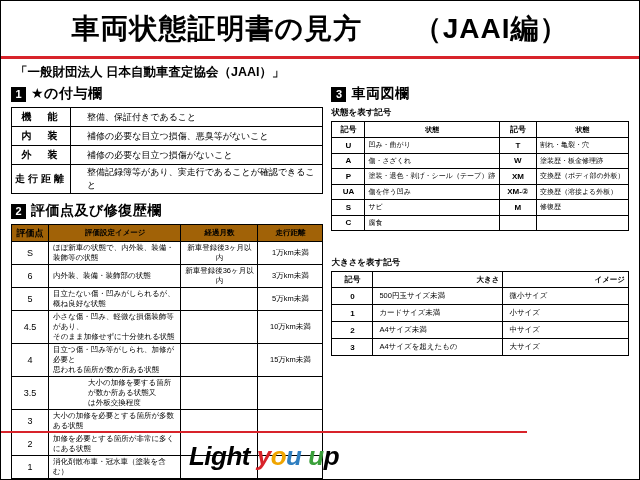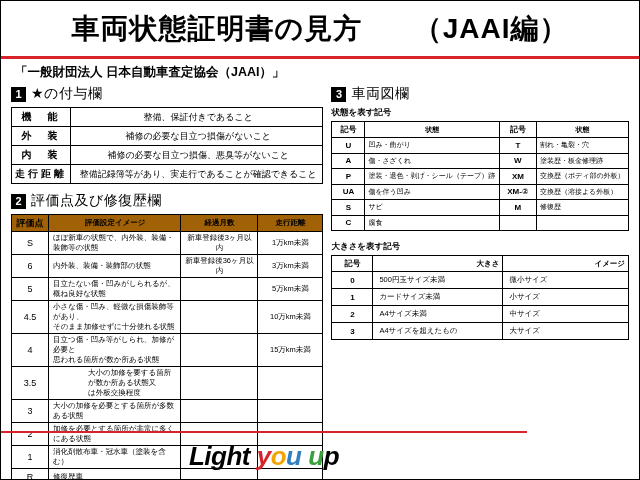--- a/index.html
+++ b/index.html
@@ -33,30 +33,30 @@
   .col-left{width:315px;}
   .col-right{width:300px;margin-left:8px;}
 
   
   .sec-head{display:flex;align-items:center;margin:2px 0 4px 0;}
   .sec-num{
     width:15px;height:15px;background:#000;color:#fff;
     font-size:11px;font-weight:bold;display:flex;align-items:center;justify-content:center;
     margin-right:5px;
   }
-  .sec-title{font-size:14px;font-weight:normal;letter-spacing:0.5px;}
+  .sec-title{font-size:14px;font-weight:bold;letter-spacing:0.5px;}
 
   
   table{border-collapse:collapse;width:100%;}
   td,th{border:1px solid #000;font-size:8px;padding:1px 3px;vertical-align:middle;}
 
   
   .t1 td{height:16px;}
   .t1 .k{width:52px;text-align:center;font-weight:bold;letter-spacing:3px;font-size:10px;}
-  .t1 .v{padding-left:6px;font-size:9px;text-align:center;}
+  .t1 .v{padding-left:16px;font-size:9px;}
 
   
   .t2 th{font-weight:bold;text-align:center;font-size:8px;height:14px;background:#a16207;}
   .t2 td{height:13px;}
   .t2 .c1{width:30px;text-align:center;font-size:9px;}
   .t2 .c2{padding-left:4px;font-size:7.5px;}
   .t2 .c3{width:70px;text-align:center;font-size:7.5px;}
   .t2 .c4{width:58px;text-align:center;font-size:7.5px;}
 
   
@@ -113,26 +113,26 @@
         <div class="sec-title">★の付与欄</div>
       </div>
 
       <table class="t1">
         <tbody>
             <tr>
           <td class="k">機　能</td>
           <td class="v">整備、保証付きであること</td>
         </tr>
         <tr>
+          <td class="k">内　装</td>
+          <td class="v">補修の必要な目立つ損傷、悪臭等がないこと</td>
+        </tr>
+        <tr>
           <td class="k">外　装</td>
           <td class="v">補修の必要な目立つ損傷がないこと</td>
-        </tr>
-        <tr>
-          <td class="k">内　装</td>
-          <td class="v">補修の必要な目立つ損傷、悪臭等がないこと</td>
         </tr>
         <tr>
           <td class="k">走行距離</td>
           <td class="v">整備記録簿等があり、実走行であることが確認できること</td>
         </tr>
       </tbody>
         </table>
 
       <div class="sec-head" style="margin-top:8px;">
         <div class="sec-num">2</div>
@@ -264,21 +264,21 @@
         </tr>
         <tr>
           <td class="sym">C</td>
           <td class="desc">腐食</td>
           <td class="sym2"></td>
           <td class="desc2"></td>
         </tr>
       </tbody>
         </table>
 
-      <div class="small-head" style="margin-top:10px;">大きさを表す記号</div>
+      <div class="small-head" style="margin-top:26px;">大きさを表す記号</div>
 
       <table class="t4">
         <tbody>
             <tr>
           <th class="sym">記号</th>
           <th class="big">大きさ</th>
           <th class="img">イメージ</th>
         </tr>
         <tr>
           <td class="sym">0</td>

